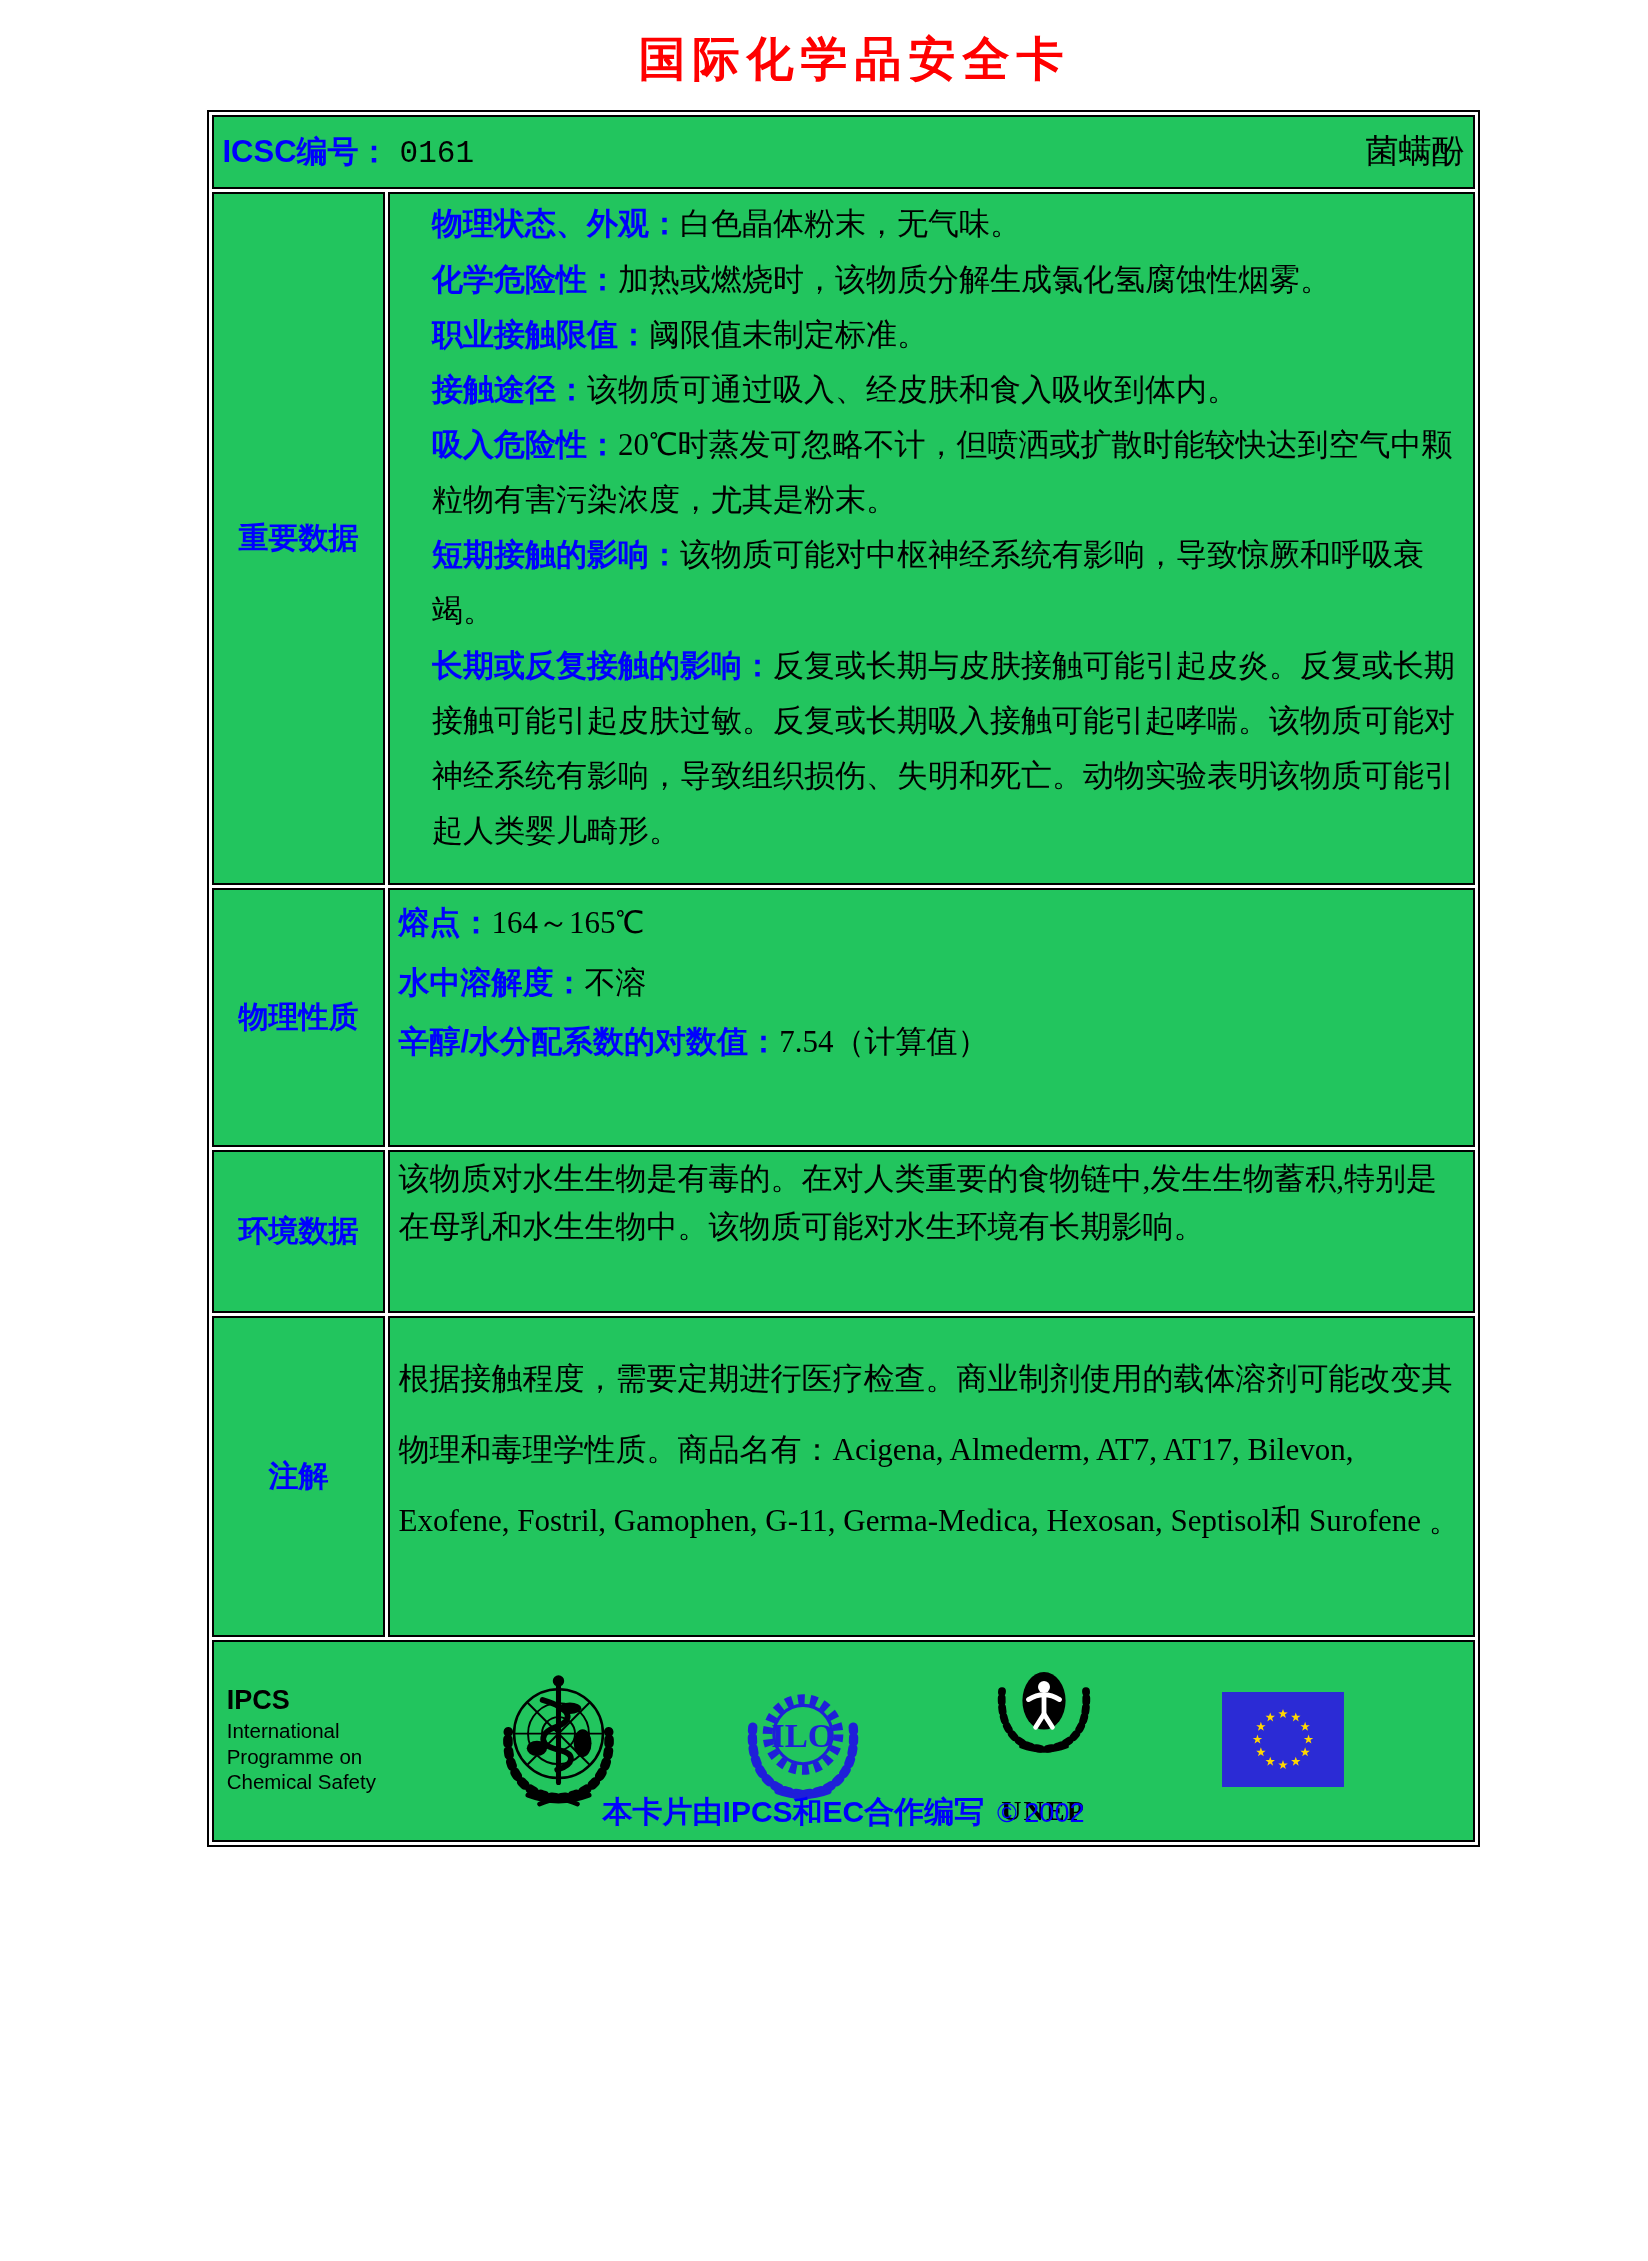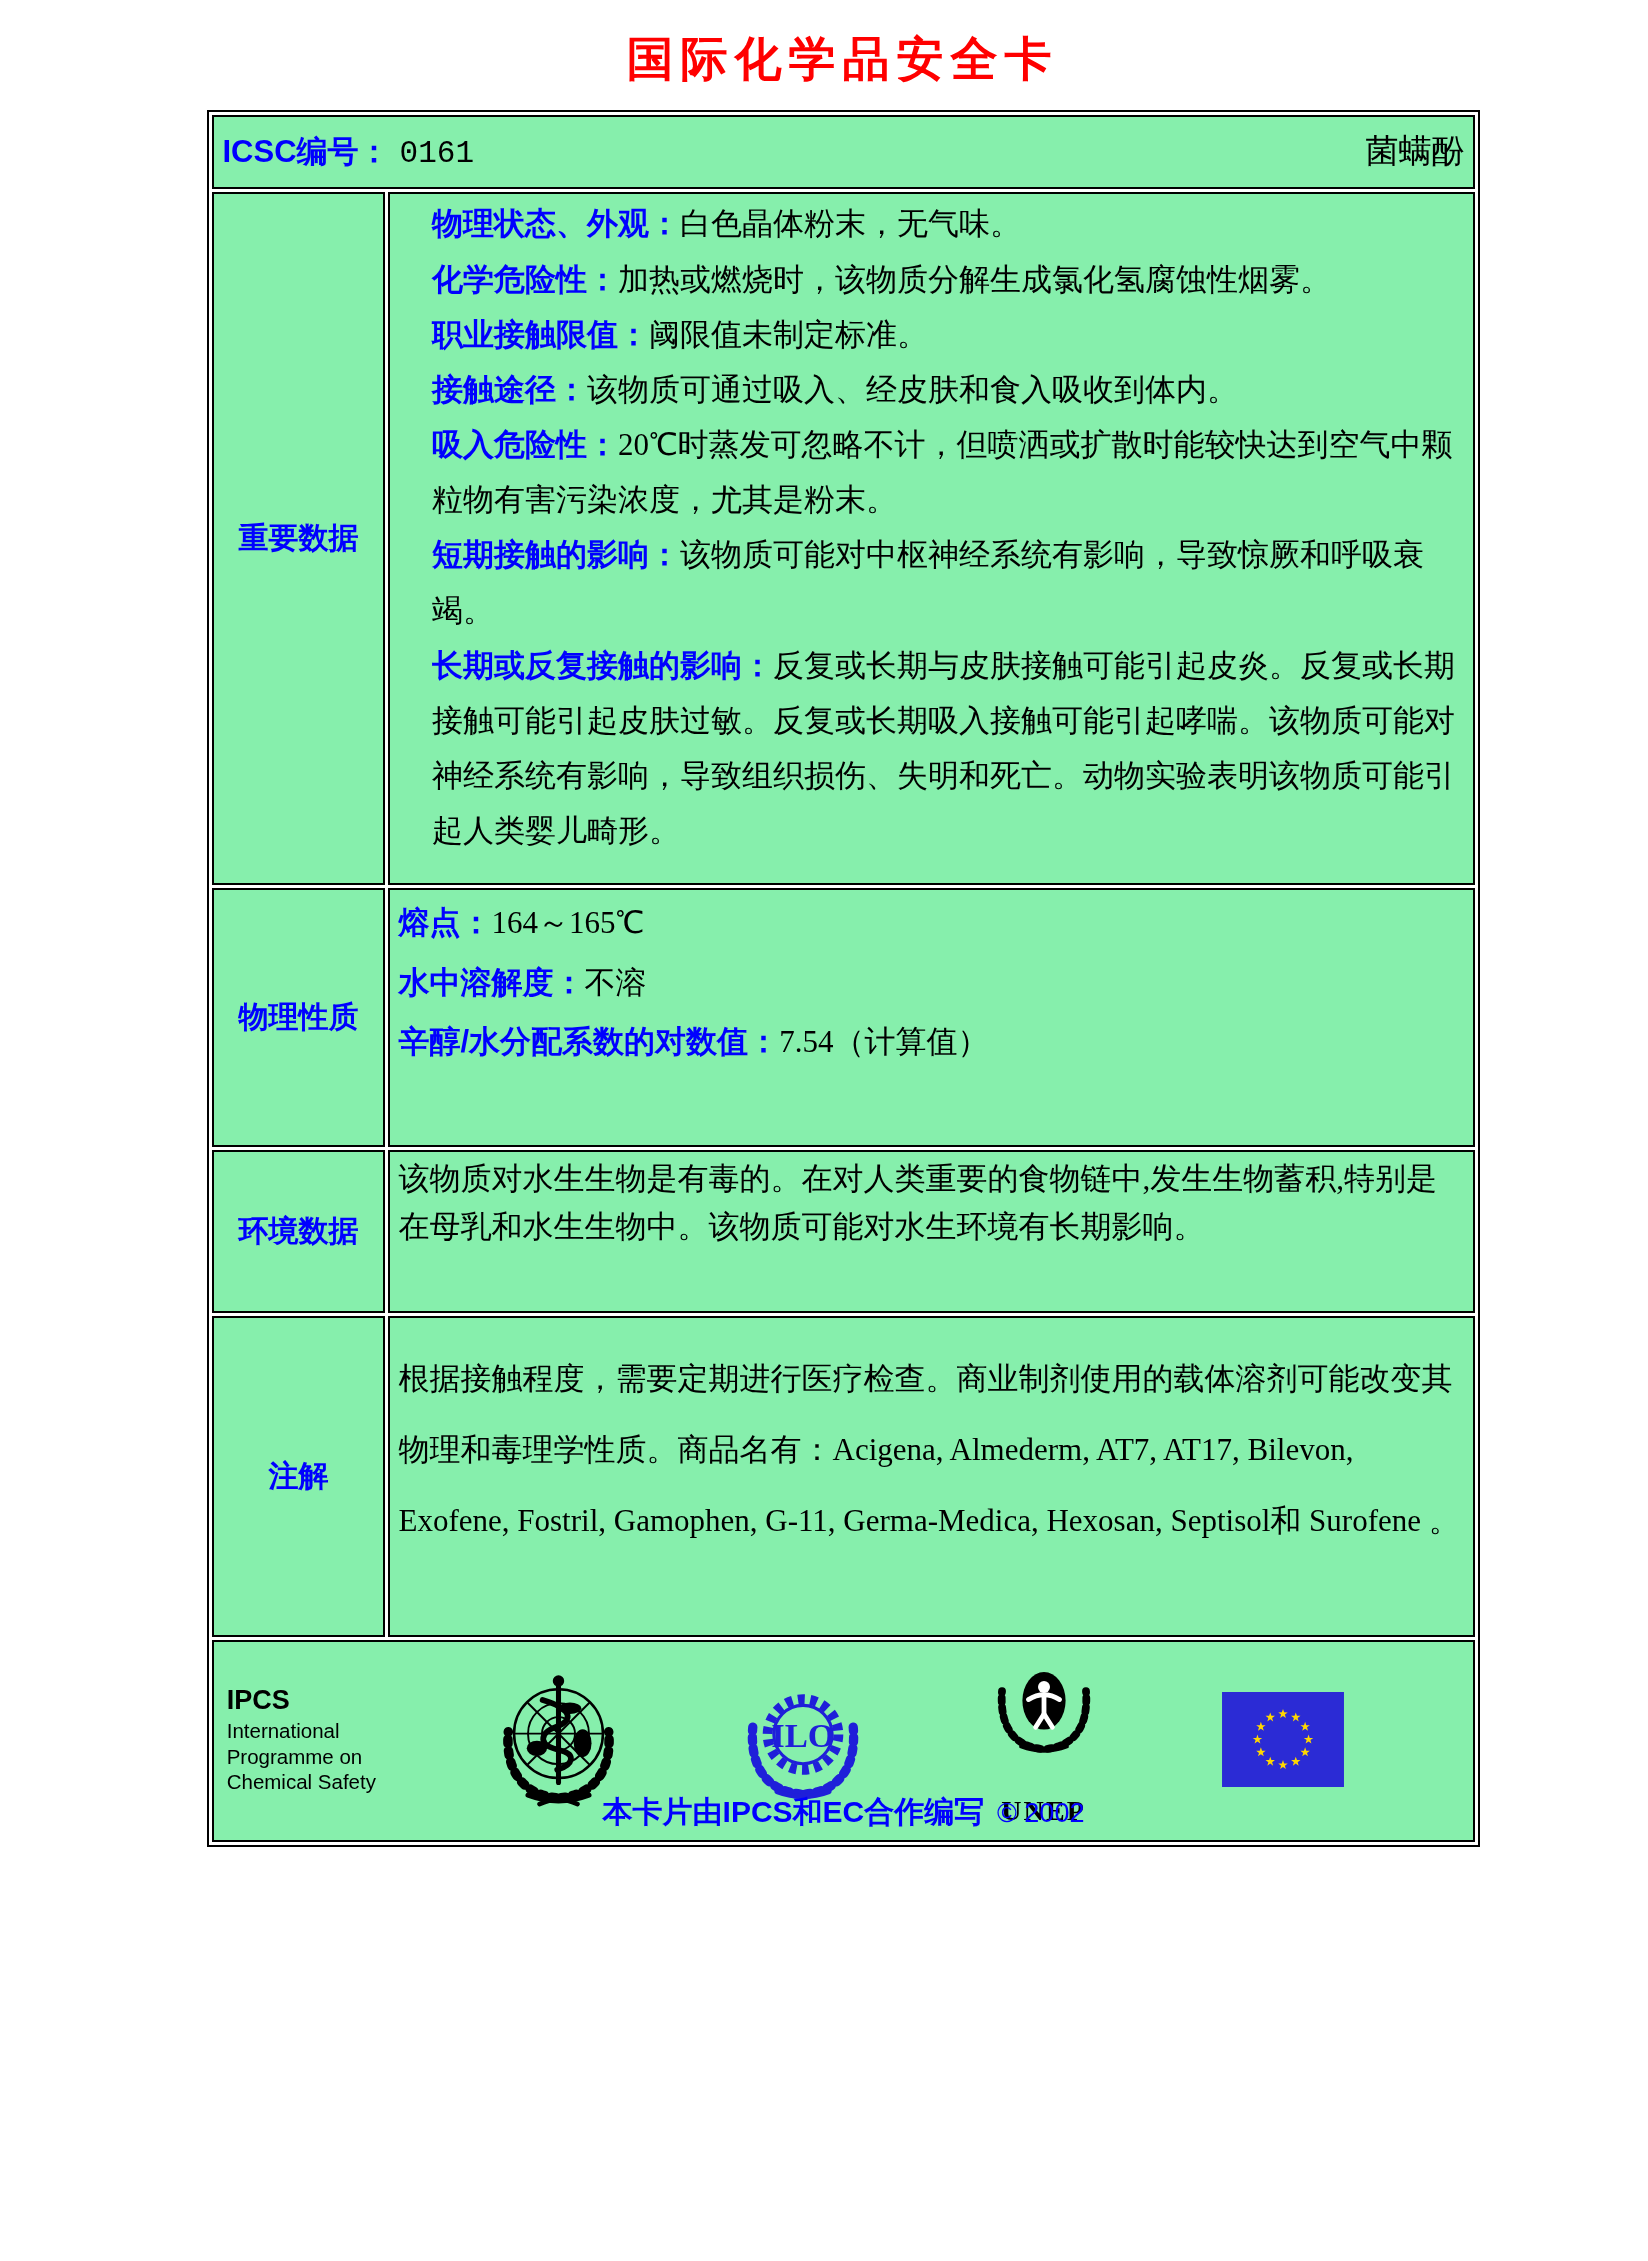--- a/index.html
+++ b/index.html
@@ -2,31 +2,31 @@
 <html style="font-size:11.3px"><head>
 <meta charset="utf-8">
 <style>
   html,body{margin:0;padding:0;}
   body{
     width:1649px;height:2261px;background:#ffffff;position:relative;
     font-family:"Liberation Serif", serif;color:#000;
   }
   
   .page-title{
-    position:absolute;top:28px;left:206px;width:1273px;
+    position:absolute;top:28px;left:218px;width:1273px;
     text-align:center;font-size:47px;font-weight:bold;color:#FF0000;
     font-family:"Liberation Serif", serif;letter-spacing:7px;
   }
   
   table.card{
     position:absolute;top:110px;left:207px;width:1273px;
     table-layout:fixed;border-collapse:separate;border-spacing:3.5px;
     border:2.8px solid #000;background:#fff;
   }
-  td{border:2.1px solid #000;padding:2.8px 8.5px;vertical-align:top;background:#86efac;}
+  td{border:2.1px solid #000;padding:2.8px 8.5px;vertical-align:top;background:#22c55e;}
   td.lblcell{text-align:center;vertical-align:middle;}
   .sec-label{
     font-family:"Liberation Sans", sans-serif;font-weight:bold;
     font-size:30px;color:#0000FF;white-space:nowrap;
   }
   .blue-inline{
     font-family:"Liberation Sans", sans-serif;font-weight:bold;
     font-size:31px;color:#0000FF;
   }
   .body-text{font-size:31px;color:#000;}

